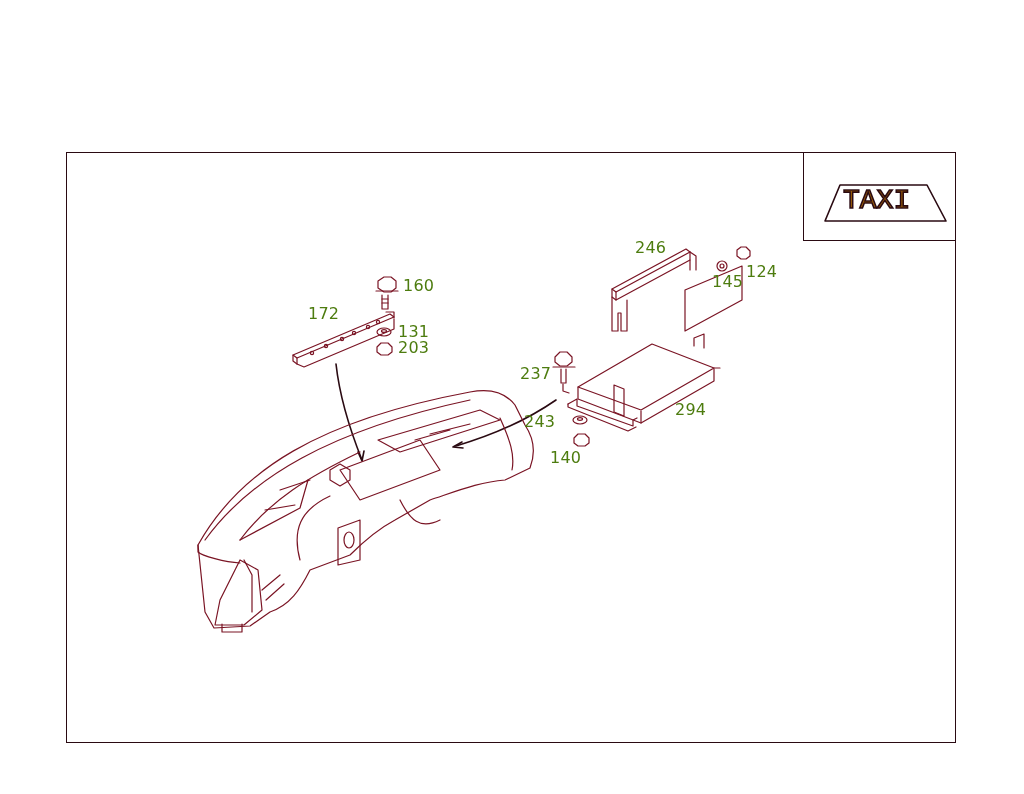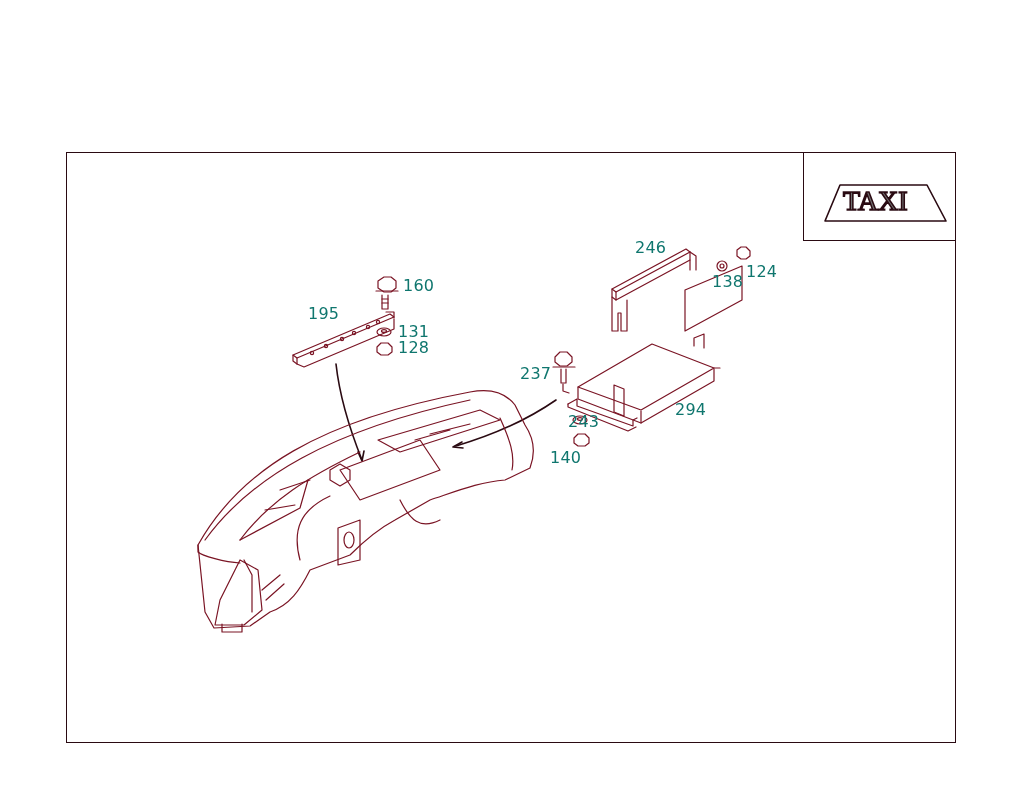--- a/index.html
+++ b/index.html
@@ -1,21 +1,21 @@
 <!DOCTYPE html>
 <html><head>
 <meta charset="utf-8">
 <style>
   html, body { margin: 0; padding: 0; background: #ffffff; }
   body { width: 1024px; height: 794px; position: relative; overflow: hidden; font-family: "DejaVu Sans", sans-serif; }
   .frame { position: absolute; left: 66px; top: 152px; width: 890px; height: 591px; border: 1.5px solid #2a0a12; box-sizing: border-box; }
   svg.art { position: absolute; left: 0; top: 0; width: 1024px; height: 794px; }
-  .lbl { position: absolute; font-size: 16px; color: #0f766e; letter-spacing: 0.2px; line-height: 1; }
+  .lbl { position: absolute; font-size: 16px; color: #4d7c0f; letter-spacing: 0.2px; line-height: 1; }
   .taxi-box { position: absolute; left: 803px; top: 152px; width: 153px; height: 89px; border-left: 1.5px solid #2a0a12; border-bottom: 1.5px solid #2a0a12; box-sizing: border-box; }
-  .taxi-text { position: absolute; left: 843px; top: 185px; font-size: 28px; font-weight: normal; color: #737373; -webkit-text-stroke: 1.6px #2a0a12; letter-spacing: 0px; font-family: Liberation Serif, serif; }
+  .taxi-text { position: absolute; left: 843px; top: 185px; font-size: 28px; font-weight: normal; color: #a16207; -webkit-text-stroke: 1.6px #2a0a12; letter-spacing: 0px; font-family: Liberation Mono, monospace; }
 </style>
 </head>
 <body>
 
 <div class="frame"></div>
 <div class="taxi-box"></div>
 
 <svg class="art" viewBox="0 0 1024 794" fill="none" stroke="#7a1424" stroke-width="1.2" stroke-linejoin="round" stroke-linecap="round">
 
   <g>
@@ -117,22 +117,22 @@
     <path d="M244 560 L252 575 L252 612"></path>
     <path d="M262 590 L280 575 M266 600 L284 584"></path>
     <path d="M222 624 L222 632 L242 632 L242 624"></path>
     <path d="M265 510 L295 505 M280 490 L310 480"></path>
   </g>
 </svg>
 
 <div class="taxi-text">TAXI</div>
 
 <div class="lbl" style="left:403px;top:278px">160</div>
-<div class="lbl" style="left:308px;top:306px">195</div>
+<div class="lbl" style="left:308px;top:306px">172</div>
 <div class="lbl" style="left:398px;top:324px">131</div>
-<div class="lbl" style="left:398px;top:340px">128</div>
+<div class="lbl" style="left:398px;top:340px">203</div>
 <div class="lbl" style="left:635px;top:240px">246</div>
-<div class="lbl" style="left:712px;top:274px">138</div>
+<div class="lbl" style="left:712px;top:274px">145</div>
 <div class="lbl" style="left:746px;top:264px">124</div>
 <div class="lbl" style="left:520px;top:366px">237</div>
 <div class="lbl" style="left:675px;top:402px">294</div>
-<div class="lbl" style="left:568px;top:414px">243</div>
+<div class="lbl" style="left:524px;top:414px">243</div>
 <div class="lbl" style="left:550px;top:450px">140</div>
 
 </body></html>

